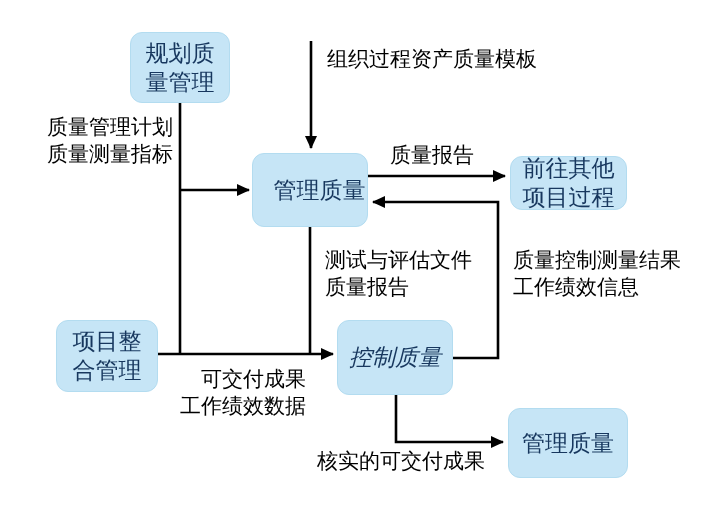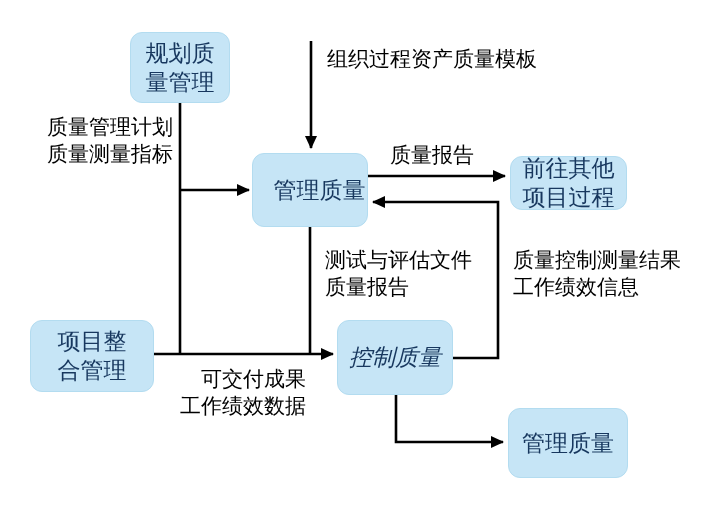--- a/index.html
+++ b/index.html
@@ -37,21 +37,21 @@
     color: #000000;
     font-size: 21px;
     line-height: 27px;
     white-space: pre-line;
   }
   .flow-label.centered { text-align: right; }
   
   #node-plan-quality        { left: 130px; top: 32px;  width: 100px; height: 71px; }
   #node-manage-quality      { left: 252px; top: 153px; width: 116px; height: 74px; padding-left: 19px; }
   #node-other-processes     { left: 510px; top: 156px; width: 117px; height: 54px; }
-  #node-project-integration { left: 30px;  top: 320px; width: 124px; height: 72px; }
+  #node-project-integration { left: 56px;  top: 320px; width: 102px; height: 72px; }
   #node-control-quality     { left: 337px; top: 320px; width: 116px; height: 75px; font-style: italic; }
   #node-validate-scope      { left: 508px; top: 408px; width: 120px; height: 70px; }
   
   #label-plan-outputs   { left: 33px;  top: 114px; width: 140px; }
   #label-opa            { left: 327px; top: 46px; }
   #label-quality-report { left: 390px; top: 142px; }
   #label-test-eval      { left: 325px; top: 247px; }
   #label-qc-results     { left: 513px; top: 247px; }
   #label-deliverables   { left: 170px; top: 366px; width: 136px; }
   #label-verified       { left: 317px; top: 448px; }
@@ -103,14 +103,15 @@
 
   <div class="flow-label" id="label-test-eval">测试与评估文件
 质量报告</div>
 
   <div class="flow-label" id="label-qc-results">质量控制测量结果
 工作绩效信息</div>
 
   <div class="flow-label centered" id="label-deliverables">可交付成果
 工作绩效数据</div>
 
+  <div class="flow-label" id="label-verified">核实的可交付成果</div>
 
 </div>
 
 </body></html>

